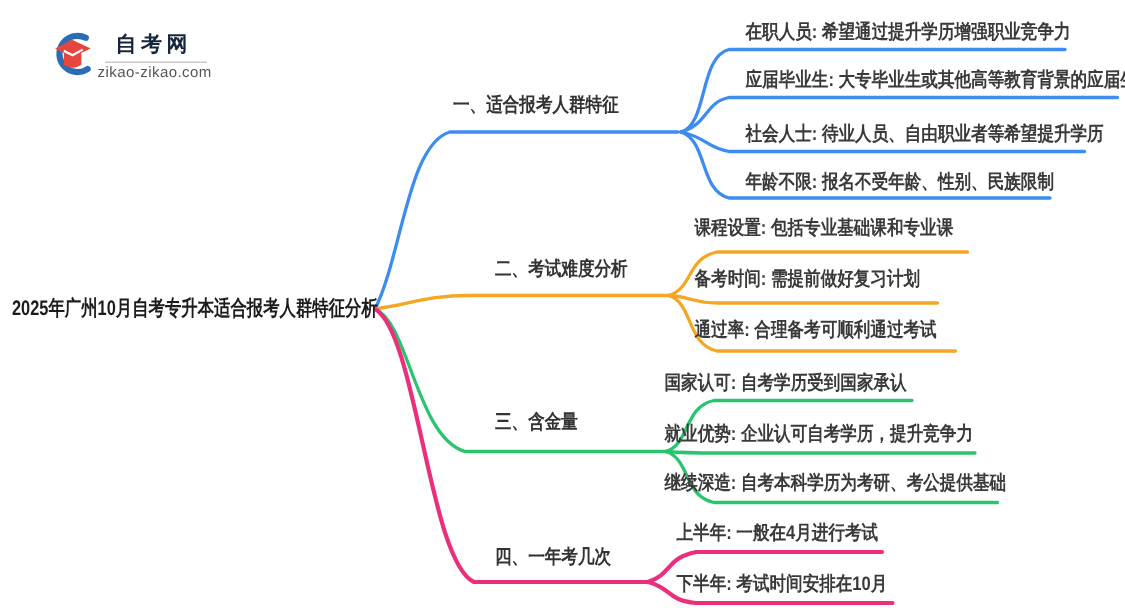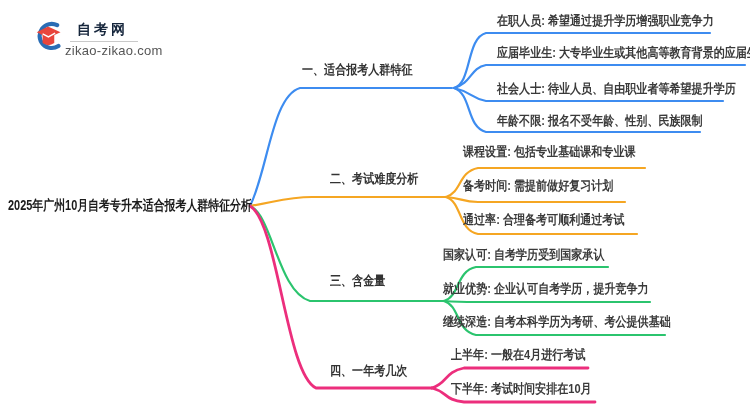--- a/index.html
+++ b/index.html
@@ -27,21 +27,21 @@
   }
   
   .logo{position:absolute;left:0;top:0;width:170px;height:70px;}
   .logo-icon{position:absolute;left:33px;top:21px;width:30px;height:30px;}
   .logo-title{
     position:absolute;left:77px;top:21px;font-size:14px;font-weight:800;
     color:#16263c;letter-spacing:3px;white-space:nowrap;
   }
   .logo-divider{position:absolute;left:70px;top:41px;width:68px;height:1px;background:#c9c9c9;}
   .logo-domain{
-    position:absolute;left:65px;top:43px;font-size:13px;color:#555;
+    position:absolute;left:65px;top:43px;font-size:10px;color:#555;
     letter-spacing:.3px;white-space:nowrap;
   }
 </style>
 </head>
 <body>
 
 <div class="stage">
 
   <svg class="svg-layer branch-lines">
     <g class="b1">

